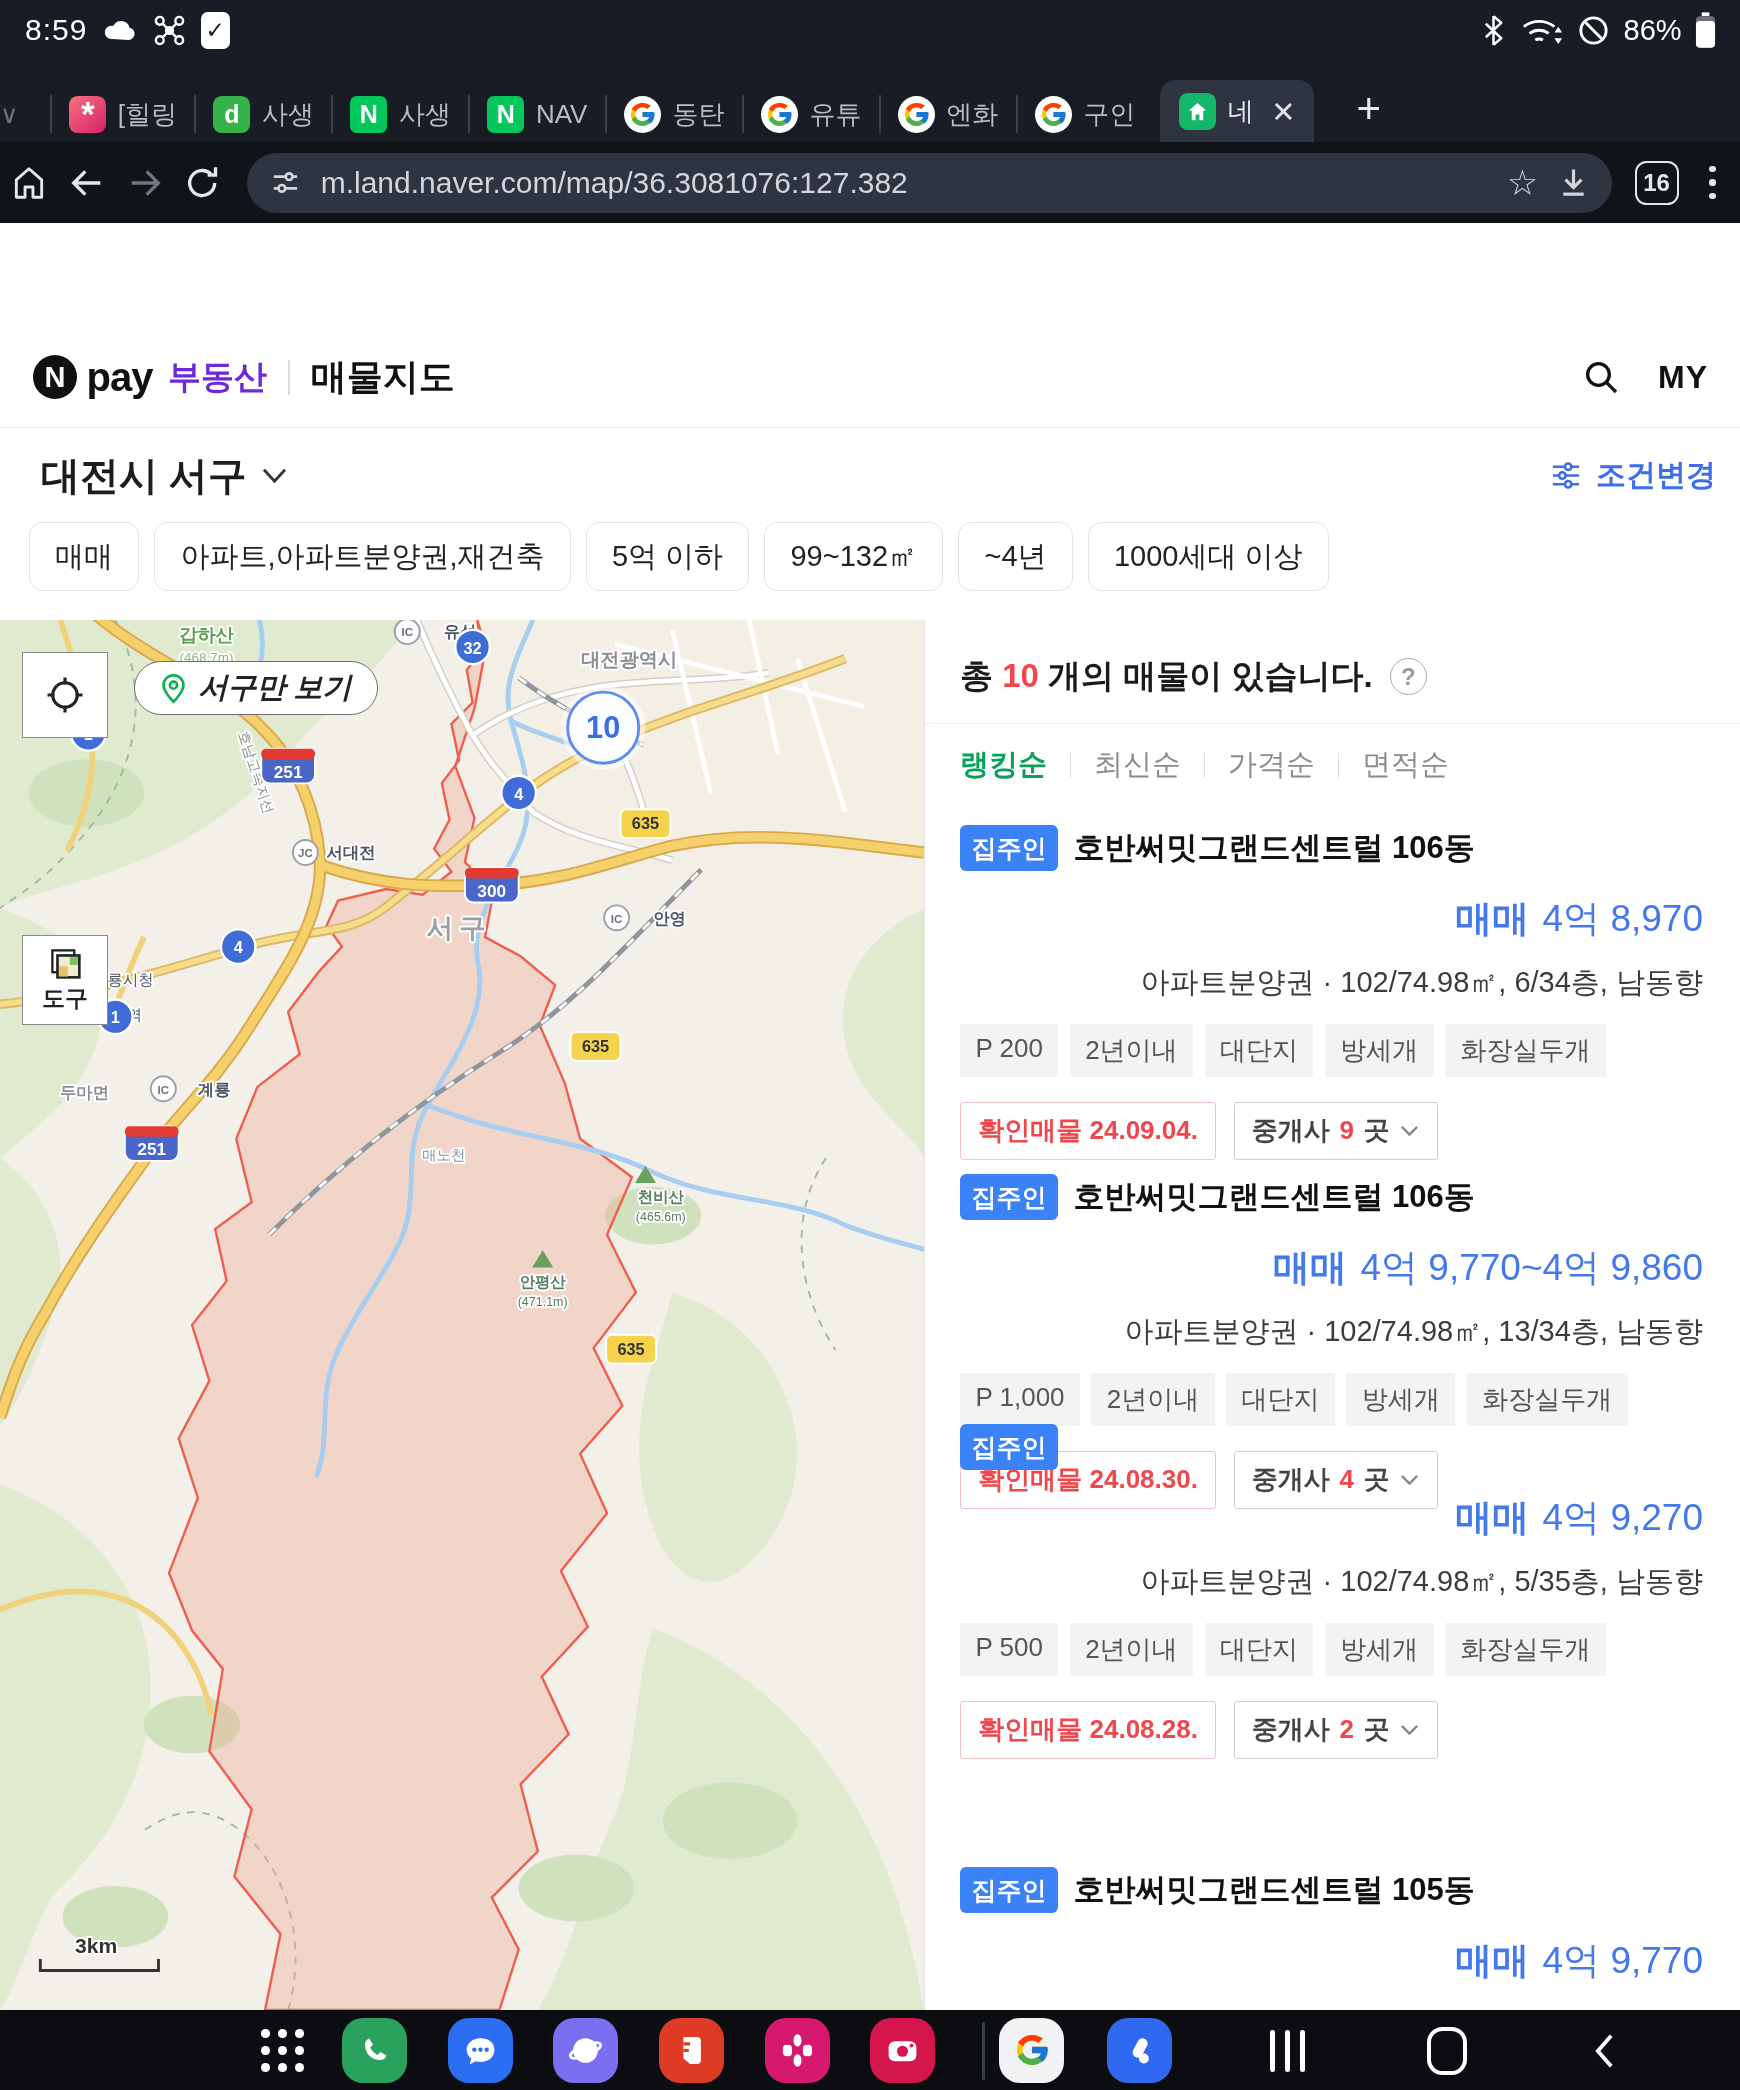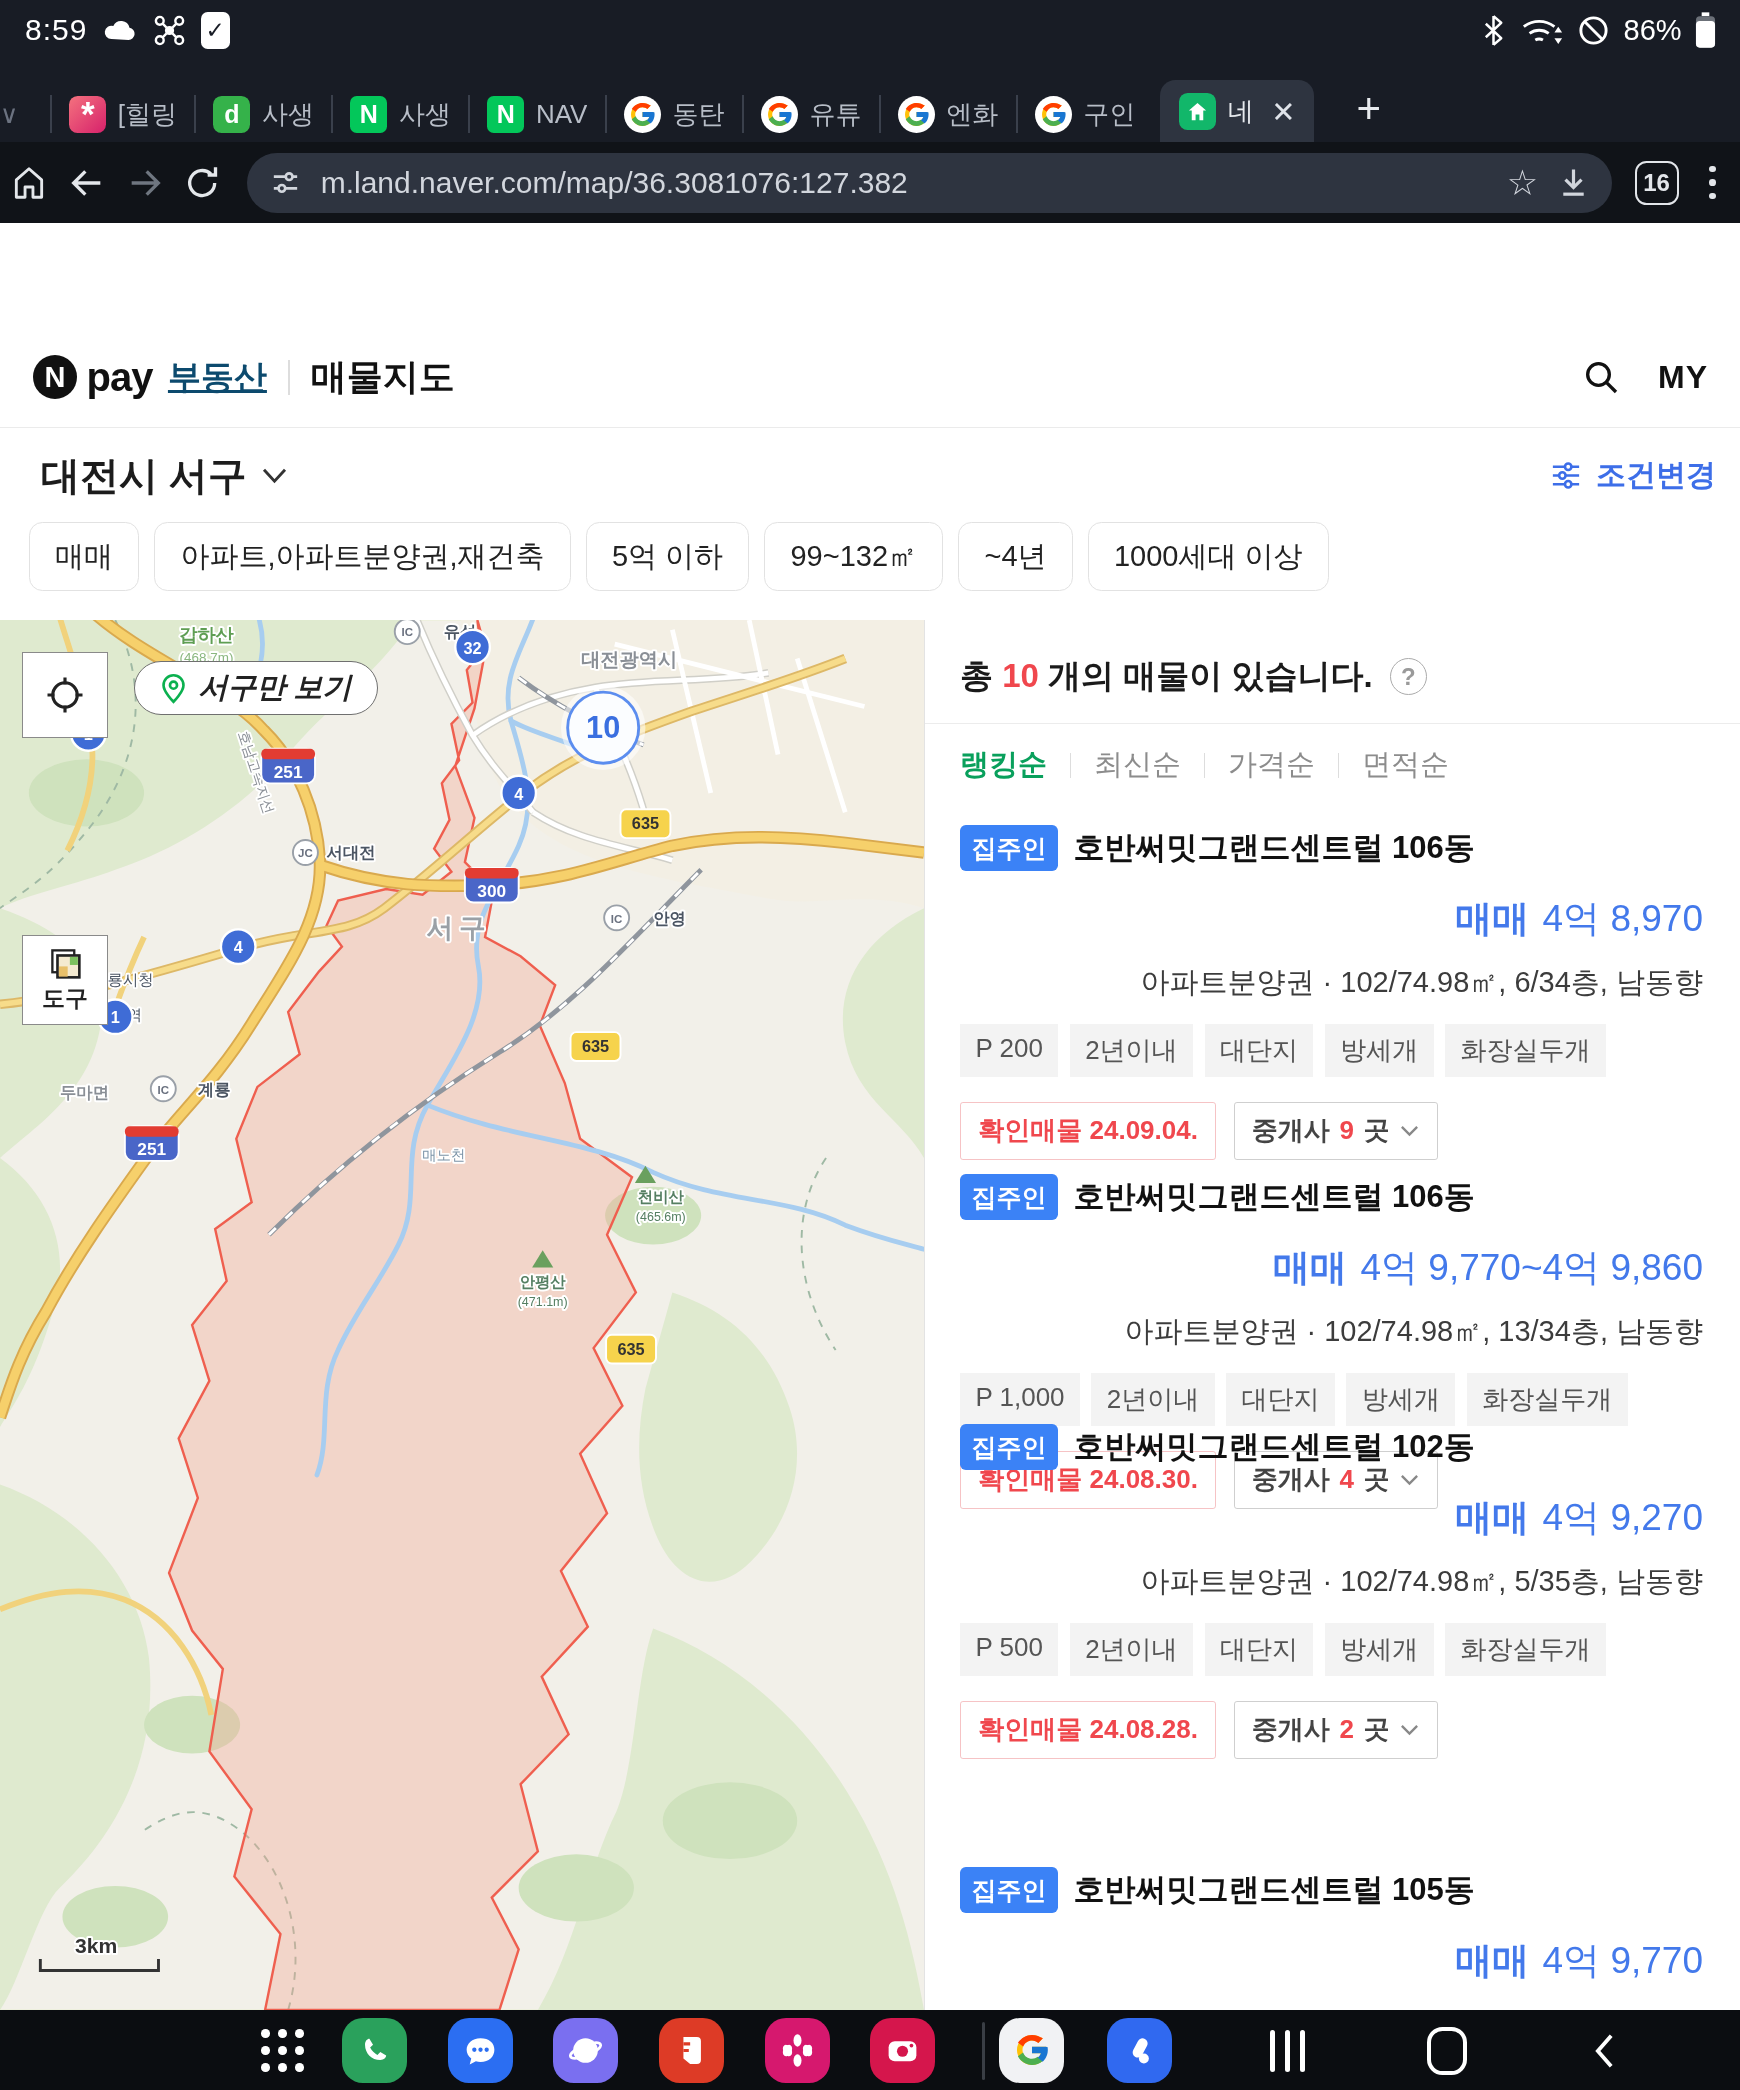--- a/index.html
+++ b/index.html
@@ -47,21 +47,21 @@
     font-size:24px;font-weight:700;display:flex;align-items:center;justify-content:center;margin:0 15.4px 0 9.6px;}
   .kebab{display:flex;flex-direction:column;gap:6.7px;margin:0 25px 0 15.4px;}
   .kebab i{width:6.7px;height:6.7px;border-radius:50%;background:#e3e6ea;}
 
   
   .appheader{position:absolute;left:0;top:327px;width:1741px;height:101px;background:#fff;
     border-bottom:1px solid #ebebeb;display:flex;align-items:center;padding:0 33px;}
   .ncircle{width:44px;height:44px;border-radius:50%;background:#111;color:#fff;font-weight:800;
     font-size:29px;display:flex;align-items:center;justify-content:center;}
   .brand-pay{font-size:40px;font-weight:700;color:#111;margin-left:9.6px;letter-spacing:-1px;}
-  .brand-sec{font-size:33px;font-weight:700;color:#0c4a6e;margin-left:15.4px;text-decoration:underline;}
+  .brand-sec{font-size:33px;font-weight:700;color:#6d28d9;margin-left:15.4px;}
   .hdrdiv{width:1.9px;height:35px;background:#ddd;margin:0 21px;}
   .pagetitle{font-size:36px;font-weight:800;color:#111;}
   .hdr-right{margin-left:auto;display:flex;align-items:center;gap:37px;}
   .mytext{font-size:32px;font-weight:600;color:#111;letter-spacing:1px;}
 
   
   .regionrow{position:absolute;left:8px;top:437px;width:1741px;height:77px;display:flex;align-items:center;padding:0 33px;}
   .regionname{font-size:39px;font-weight:800;color:#1c1c1c;display:flex;align-items:center;gap:13.4px;}
   .filterbtn{margin-left:auto;display:flex;align-items:center;gap:11.5px;color:#3d6ee8;font-size:30px;font-weight:600;}
   .chipsrow{position:absolute;left:0;top:521px;width:1741px;height:71px;display:flex;align-items:center;
@@ -619,21 +619,20 @@
           <svg width="21" height="13.4" viewBox="0 0 22 14">
               <path d="M3 3 L11 11 L19 3" stroke="#888" stroke-width="2.5" fill="none"></path>
             </svg>
         </span>
       </div>
     </div>
 
     <div class="listing" style="top:804px">
       <div class="lrow1">
         <span class="lbadge">집주인</span>
-        <span class="ltitle">호반써밋그랜드센트럴 102동</span>
       </div>
       <div class="lprice"><b>매매</b><span>4억 9,270</span></div>
       <div class="ldesc">아파트분양권 · 102/74.98㎡, 5/35층, 남동향</div>
       <div class="ltags">
         <span class="ltag">P 500</span>
           <span class="ltag">2년이내</span>
           <span class="ltag">대단지</span>
           <span class="ltag">방세개</span>
           <span class="ltag">화장실두개</span>
       </div>

